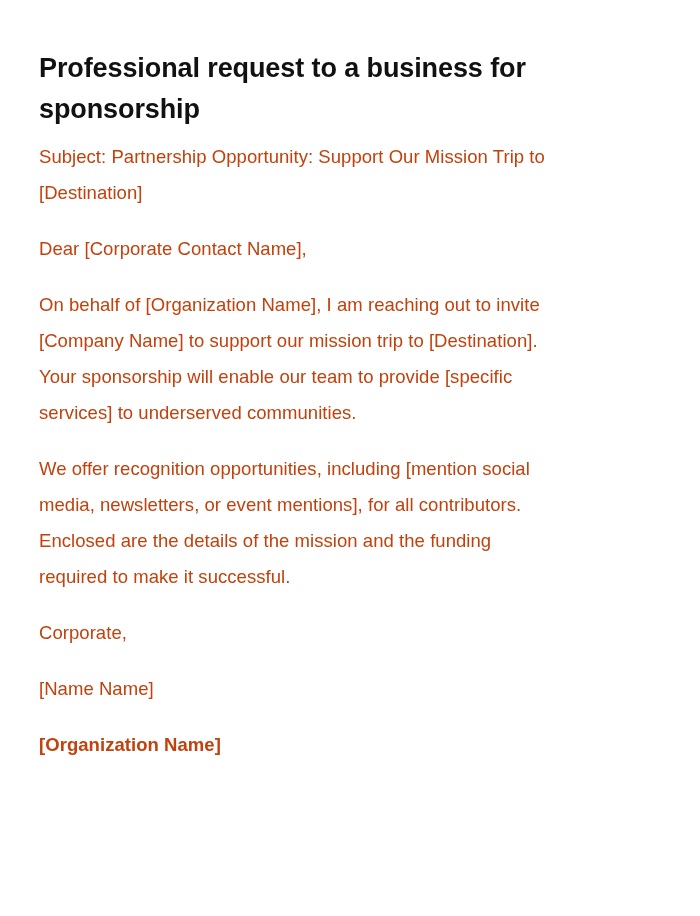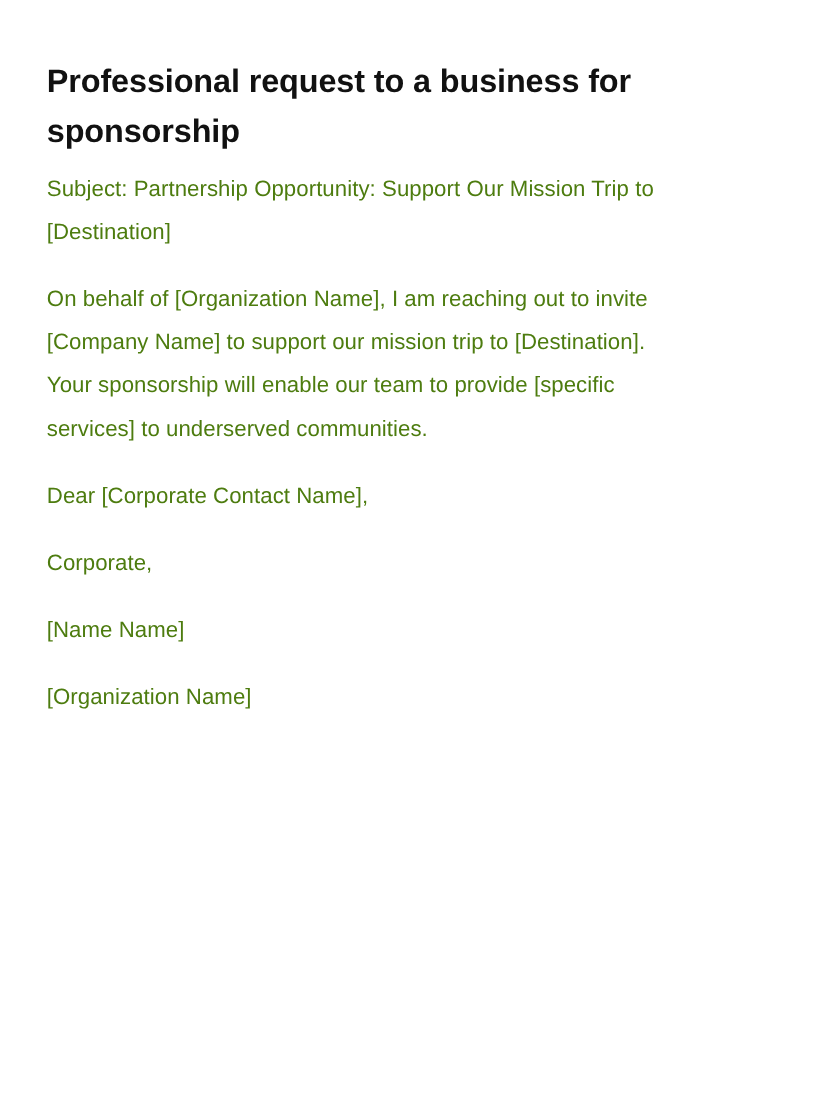--- a/index.html
+++ b/index.html
@@ -37,36 +37,38 @@
   }
   .letter-body {
     max-width: 586px;
   }
   .para {
     margin: 0 0 20px 0;
     padding: 0;
     font-size: 18.5px;
     line-height: 36px;
     font-weight: 400;
-    color: #4d7c0f;
+    color: #c2410c;
     letter-spacing: 0.05px;
   }
   .para:last-child {
     margin-bottom: 0;
+    font-weight: bold;
   }
 </style>
 </head>
 <body>
 
 <div class="page">
 
   <h1 class="doc-title">Professional request to a business for sponsorship</h1>
 
   <div class="letter-body">
     <p class="para">Subject: Partnership Opportunity: Support Our Mission Trip to [Destination]</p>
+    <p class="para">Dear [Corporate Contact Name],</p>
     <p class="para">On behalf of [Organization Name], I am reaching out to invite [Company Name] to support our mission trip to [Destination]. Your sponsorship will enable our team to provide [specific services] to underserved communities.</p>
-    <p class="para">Dear [Corporate Contact Name],</p>
+    <p class="para">We offer recognition opportunities, including [mention social media, newsletters, or event mentions], for all contributors. Enclosed are the details of the mission and the funding required to make it successful.</p>
     <p class="para">Corporate,</p>
     <p class="para">[Name Name]</p>
     <p class="para">[Organization Name]</p>
   </div>
 
 </div>
 
 </body></html>

